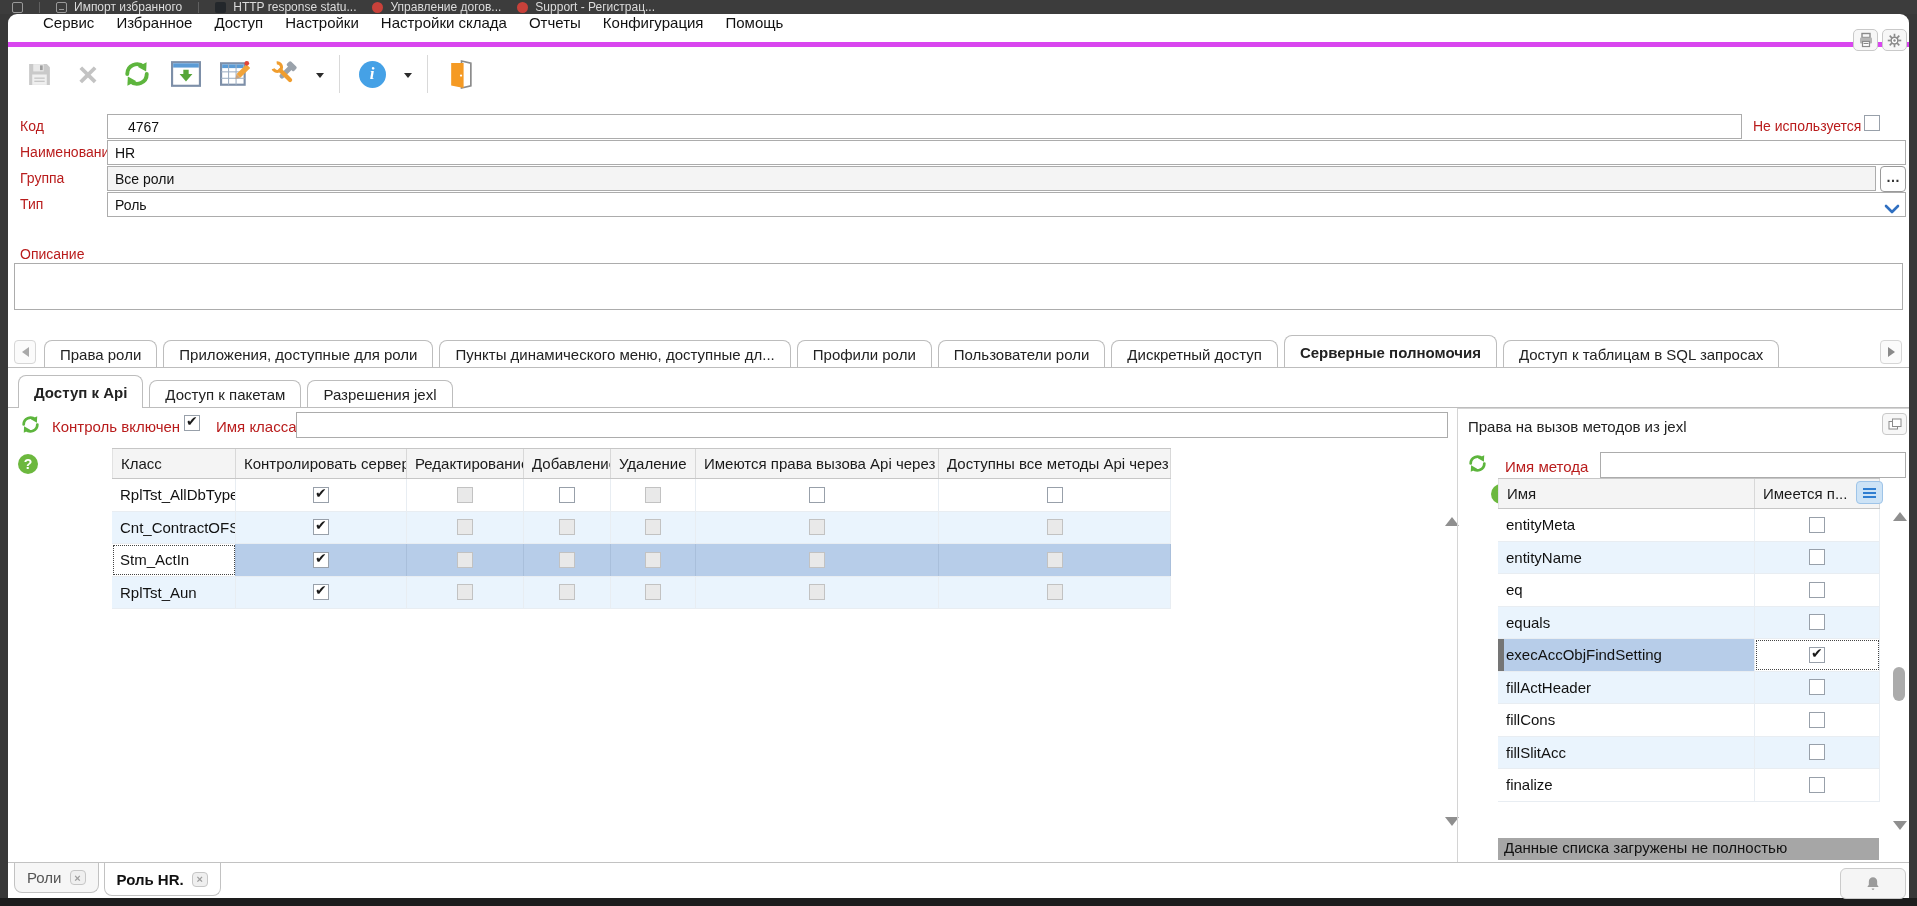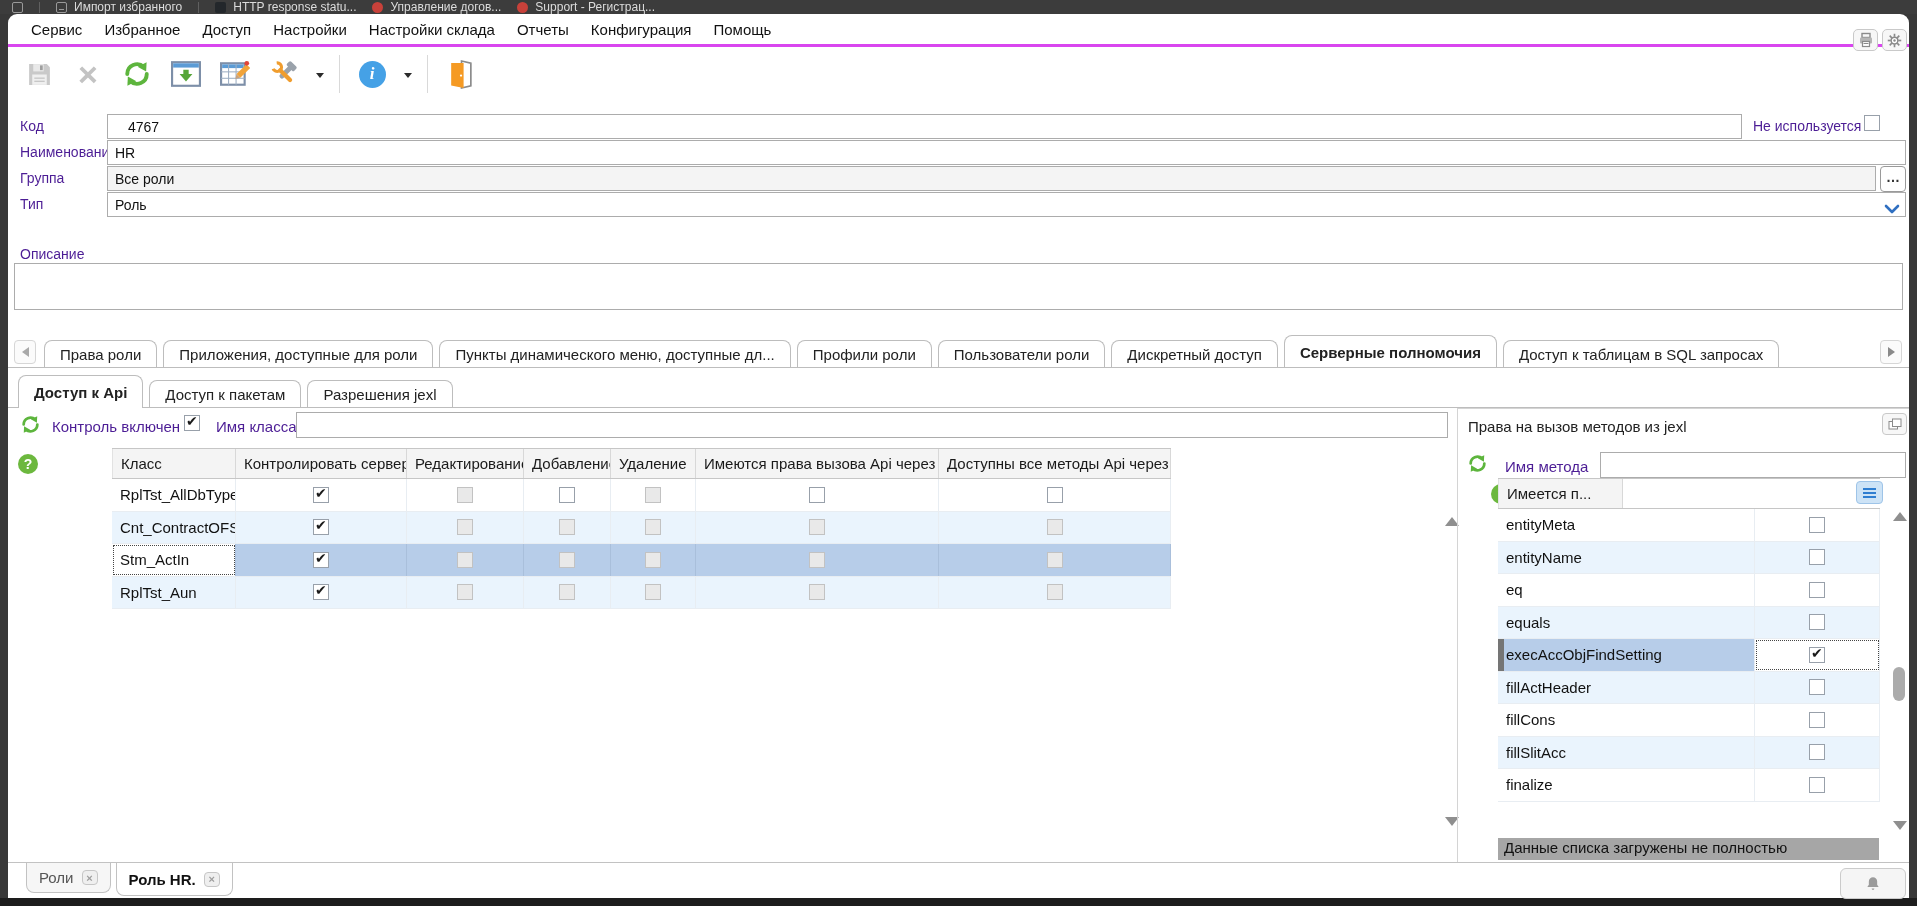--- a/index.html
+++ b/index.html
@@ -12,36 +12,36 @@
 .bm-ic{width:11px;height:11px;display:inline-block;flex:none}
 .reading-list-icon{border:1px solid #9a9a9a;border-radius:2px}
 .import-favorites-icon{border:1px solid #9a9a9a;border-radius:2px;position:relative}
 .import-favorites-icon::after{content:"";position:absolute;left:2px;right:2px;top:2px;bottom:2px;border-bottom:1px solid #9a9a9a}
 .http-site-icon{background:#23272b;border-radius:2px}
 .red-site-icon{background:#c8413a;border-radius:50%}
 .bm-sep{width:1px;height:11px;background:#606060}
 
 
 .win{position:absolute;left:8px;top:14px;width:1901px;height:884px;background:#fff;border-radius:9px 9px 0 0}
-.menubar{position:absolute;left:0;top:0;width:100%;height:33px;display:flex;align-items:center;padding-left:12px;border-bottom:3px solid #d946ef;border-radius:9px 9px 0 0}
+.menubar{position:absolute;left:0;top:0;width:100%;height:33px;display:flex;padding-left:24px;border-bottom:5px solid #d946ef;border-radius:9px 9px 0 0}
 .mitem{font-size:15px;color:#111;padding:0 11px;white-space:nowrap}
 .winbtns{position:absolute;top:15px;left:1845px;display:flex;gap:4px}
 .wbtn{width:25px;height:22px;border:1px solid #c9c9c9;border-radius:5px;background:#f7f7f7;display:flex;align-items:center;justify-content:center}
 
 
 .toolbar{position:absolute;left:0;top:34px;width:100%;height:52px;display:flex;align-items:center;padding-left:14px}
 .tbtn{width:34px;height:36px;display:flex;align-items:center;justify-content:center;margin-right:15px;flex:none}
 .tsep{width:1px;height:38px;background:#d9d9d9;margin-right:15px;flex:none}
 .caret{width:0;height:0;border-left:4px solid transparent;border-right:4px solid transparent;border-top:5px solid #2b2b2b;margin-right:15px;margin-top:3px;flex:none}
 .cancel-x::after{content:"×";font-size:34px;font-weight:bold;color:#c3c3c3;line-height:30px}
 .info-ic{width:27px;height:27px;border-radius:50%;background:#45a1e6;position:relative}
 .info-ic::after{content:"i";position:absolute;inset:0;display:flex;align-items:center;justify-content:center;color:#fff;font:italic bold 17px "Liberation Serif",serif}
 
 
-.flabel{position:absolute;font-size:14px;color:#4c1d95;white-space:nowrap}
+.flabel{position:absolute;font-size:14px;color:#b91c1c;white-space:nowrap}
 .inp{position:absolute;height:25px;border:1px solid #acacac;background:#fff;font-size:14px;font-family:inherit;padding:0 7px;color:#111}
 .inp.ro{background:#f4f4f4}
 textarea.inp{resize:none;padding-top:3px}
 .cb{width:16px;height:16px;background:#fff;border:1px solid #98a0aa;display:inline-block;position:relative;flex:none}
 .cb.disabled{background:#e9e9e9;border-color:#c2c2c2}
 .cb.checked::after{content:"✔";position:absolute;left:1px;top:-3px;font-size:14px;color:#1a1a1a}
 .pos{position:absolute}
 .dotsbtn{position:absolute;left:1872px;top:152px;width:26px;height:26px;border:1px solid #9a9a9a;border-radius:4px;background:#fff;font-size:14px;font-weight:bold;color:#333;text-align:center;line-height:20px}
 .chev{position:absolute;left:1876px;top:186px}
 
@@ -81,21 +81,21 @@
 .liststatus{position:absolute;left:1490px;top:824px;width:381px;height:22px;background:#a6a6a6;font-size:15px;color:#111;padding:1px 6px;white-space:nowrap;overflow:hidden}
 
 
 .rpanel-edge{position:absolute;left:1449px;top:394px;width:452px;height:454px;border-left:1px solid #d4d4d4;border-top:1px solid #d4d4d4;pointer-events:none}
 .rtitle{position:absolute;left:1460px;top:404px;font-size:15px;color:#222}
 .restorebtn{position:absolute;left:1874px;top:399px;width:25px;height:22px;border:1px solid #c9c9c9;border-radius:4px;background:#f7f7f7;display:flex;align-items:center;justify-content:center}
 .vsb{position:absolute;left:1884px;top:498px;width:15px;height:318px}
 .vsb .thumb{position:absolute;left:1px;top:155px;width:12px;height:34px;background:#ababab;border-radius:6px}
 
 
-.bottombar{position:absolute;left:0;top:848px;width:100%;height:24px;border-top:1px solid #c2c2c2;display:flex;padding-left:18px}
+.bottombar{position:absolute;left:0;top:848px;width:100%;height:24px;border-top:1px solid #c2c2c2;display:flex;padding-left:6px}
 .btab{display:flex;align-items:center;gap:8px;border:1px solid #c2c2c2;border-top:none;border-radius:0 0 8px 8px;background:#f6f6f6;padding:0 12px;height:30px;margin-right:5px;font-size:15px;color:#555}
 .btab.active{background:#fff;height:33px;color:#111;font-weight:bold;position:relative;z-index:2}
 .closeic{width:16px;height:15px;border:1px solid #c6c6c6;border-radius:4px;background:#efefef;color:#9d9d9d;font-size:11px;display:flex;align-items:center;justify-content:center}
 .closeic::after{content:"×";font-weight:bold}
 .bellbtn{position:absolute;left:1832px;top:854px;width:66px;height:31px;border:1px solid #cbcbcb;border-radius:6px;background:#f5f5f5;display:flex;align-items:center;justify-content:center;z-index:3}
 .bstrip{position:absolute;left:0;bottom:0;width:100%;height:8px;background:#1d1d1d}
 </style>
 </head>
 <body>
 
@@ -422,20 +422,21 @@
           <path d="M3.5 10a6.5 6.5 0 0 1 11-4.7" fill="none" stroke="#5db53d" stroke-width="2.6" stroke-linecap="round"></path>
           <polygon points="16.4,2.2 16.1,8.4 10.4,5.1" fill="#5db53d"></polygon>
         </svg>
     </span>
     <span class="flabel" style="left:1497px;top:444px;font-size:15px">Имя метода</span>
     <input class="inp" style="left: 1592px; top: 438px; width: 306px; height: 26px;" value="">
     <span class="q-ic pos" style="left:1459px;top:470px"></span>
 
     <div class="rgrid">
       <div class="ghead">
+        <div class="hcell" style="width:257px">Имя</div>
         <div class="hcell" style="width:125px">Имеется п...</div>
       </div>
       <div>
           <div class="rrow">
             <div class="rcell name">entityMeta</div>
             <div class="rcell ck">
               <span class="cb enabled"></span>
             </div>
           </div>
           <div class="rrow">

